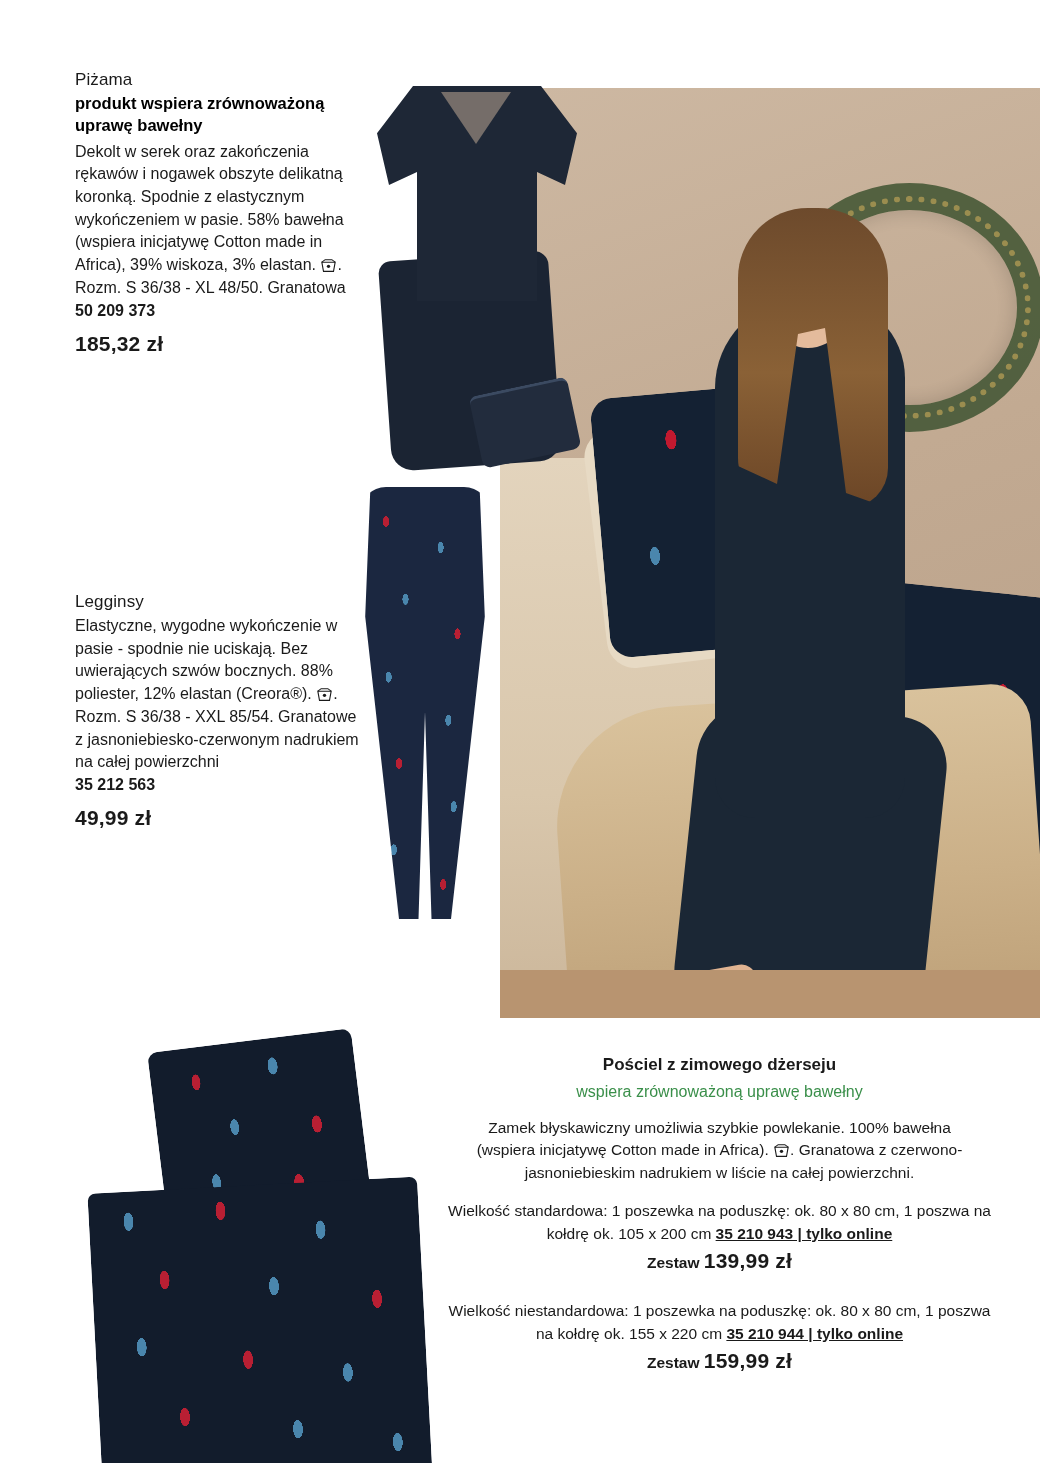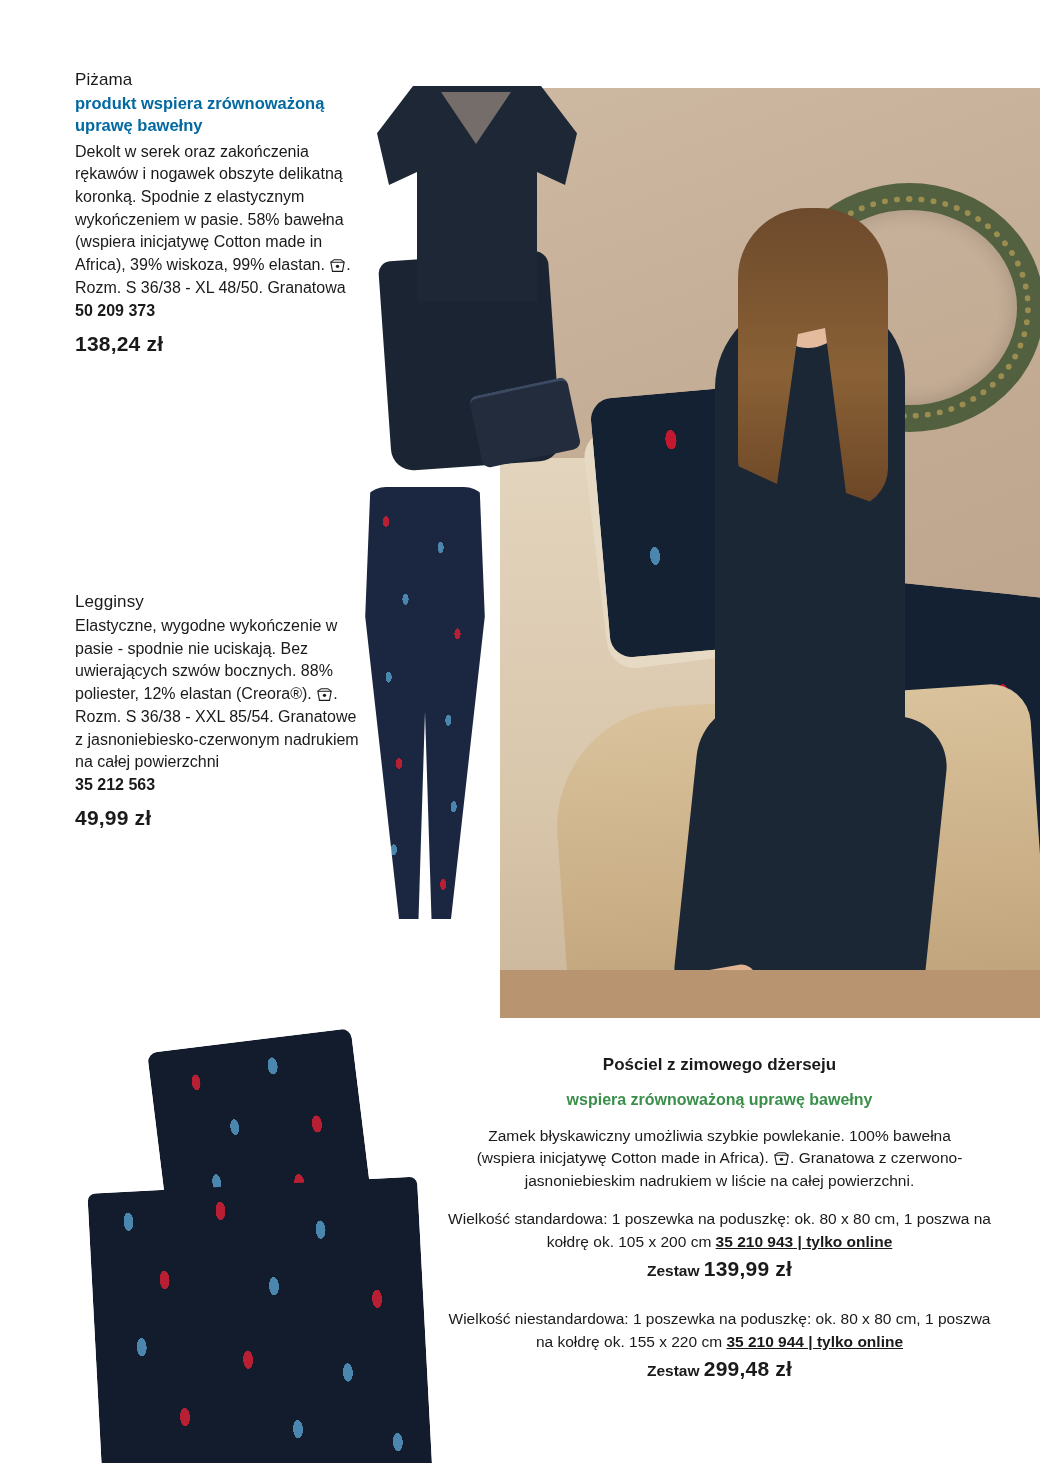--- a/index.html
+++ b/index.html
@@ -19,21 +19,21 @@
   
   .prod-title {
     font-size: 17px;
     font-weight: normal;
     letter-spacing: .1px;
     margin: 0 0 3px 0;
   }
   .eco-line {
     font-size: 16.5px;
     font-weight: bold;
-    color: #0369a1;
+    color: #000000;
     line-height: 1.32;
     margin: 0 0 4px 0;
   }
   .desc {
     font-size: 16px;
     line-height: 1.42;
     margin: 0;
     color: #1a1a1a;
   }
   .artnum {
@@ -76,23 +76,23 @@
     width: 545px;
     text-align: center;
   }
   .bed-title {
     font-size: 17px;
     font-weight: bold;
     margin: 0 0 3px 0;
   }
   .bed-eco {
     font-size: 16px;
-    font-weight: bold;
+    font-weight: normal;
     color: #3a8f4a;
-    margin: 16px 0 6px 0;
+    margin: 8px 0 6px 0;
   }
   .bed-desc {
     font-size: 15.5px;
     line-height: 1.45;
     margin: 16px;
   }
   .size-para {
     font-size: 15.5px;
     line-height: 1.45;
     margin: 11px 0 0 0;
@@ -359,27 +359,27 @@
 </div>
 
 <div id="bedding-shot">
   <div class="bd-pillow"></div>
   <div class="bd-duvet"></div>
 </div>
 
 <div id="pyjama-block">
   <h2 class="prod-title">Piżama</h2>
   <p class="eco-line">produkt wspiera zrównoważoną uprawę bawełny</p>
-  <p class="desc"><span>Dekolt w serek oraz zakończenia rękawów i nogawek obszyte delikatną koronką. Spodnie z elastycznym wykończeniem w pasie. 58% bawełna (wspiera inicjatywę Cotton made in Africa), 39% wiskoza, 99% elastan. </span><span class="wash-icon"><svg viewBox="0 0 20 18" width="17" height="15">
+  <p class="desc"><span>Dekolt w serek oraz zakończenia rękawów i nogawek obszyte delikatną koronką. Spodnie z elastycznym wykończeniem w pasie. 58% bawełna (wspiera inicjatywę Cotton made in Africa), 39% wiskoza, 3% elastan. </span><span class="wash-icon"><svg viewBox="0 0 20 18" width="17" height="15">
           <path d="M2 5 L18 5 L16 16 L4 16 Z" fill="none" stroke="#1a1a1a" stroke-width="1.3"></path>
           <path d="M2 5 L6 2 L14 2 L18 5" fill="none" stroke="#1a1a1a" stroke-width="1.3"></path>
           <circle cx="10" cy="10" r="2" fill="#1a1a1a"></circle>
         </svg></span><span>. Rozm. S 36/38 - XL 48/50. Granatowa</span></p>
   <div class="artnum">50 209 373</div>
-  <div class="price">138,24 zł</div>
+  <div class="price">185,32 zł</div>
 </div>
 
 <div id="leggings-block">
   <h2 class="prod-title">Legginsy</h2>
   <p class="desc"><span>Elastyczne, wygodne wykończenie w pasie - spodnie nie uciskają. Bez uwierających szwów bocznych. 88% poliester, 12% elastan (Creora®). </span><span class="wash-icon"><svg viewBox="0 0 20 18" width="17" height="15">
           <path d="M2 5 L18 5 L16 16 L4 16 Z" fill="none" stroke="#1a1a1a" stroke-width="1.3"></path>
           <path d="M2 5 L6 2 L14 2 L18 5" fill="none" stroke="#1a1a1a" stroke-width="1.3"></path>
           <circle cx="10" cy="10" r="2" fill="#1a1a1a"></circle>
         </svg></span><span>. Rozm. S 36/38 - XXL 85/54. Granatowe z jasnoniebiesko-czerwonym nadrukiem na całej powierzchni</span></p>
   <div class="artnum">35 212 563</div>
@@ -394,14 +394,14 @@
           <path d="M2 5 L6 2 L14 2 L18 5" fill="none" stroke="#1a1a1a" stroke-width="1.3"></path>
           <circle cx="10" cy="10" r="2" fill="#1a1a1a"></circle>
         </svg></span><span>. Granatowa z czerwono-jasnoniebieskim nadrukiem w liście na całej powierzchni.</span></p>
 
   <p class="size-para"><span>Wielkość standardowa: 1 poszewka na poduszkę: ok. 80 x 80 cm, 1 poszwa na kołdrę ok. 105 x 200 cm </span><b>35 210 943 | tylko online</b></p>
   <div class="set-price"><span>Zestaw </span><span class="amount">139,99 zł</span></div>
 
   <div class="gap"></div>
 
   <p class="size-para"><span>Wielkość niestandardowa: 1 poszewka na poduszkę: ok. 80 x 80 cm, 1 poszwa na kołdrę ok. 155 x 220 cm </span><b>35 210 944 | tylko online</b></p>
-  <div class="set-price"><span>Zestaw </span><span class="amount">299,48 zł</span></div>
+  <div class="set-price"><span>Zestaw </span><span class="amount">159,99 zł</span></div>
 </div>
 
 </body></html>

